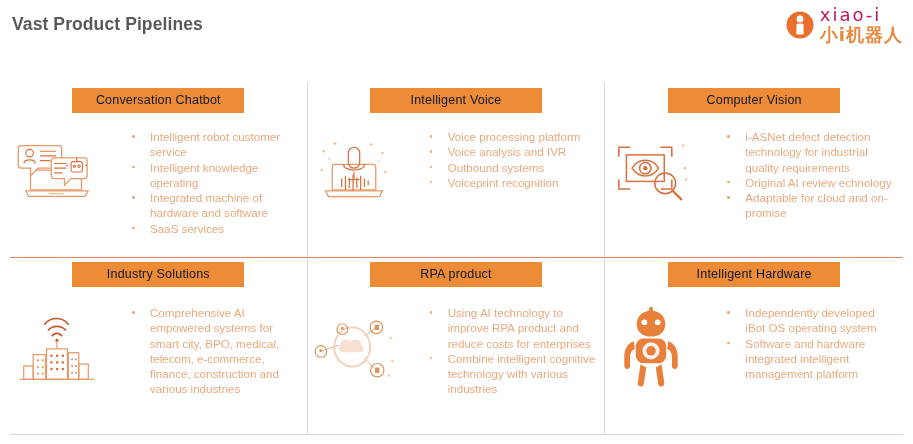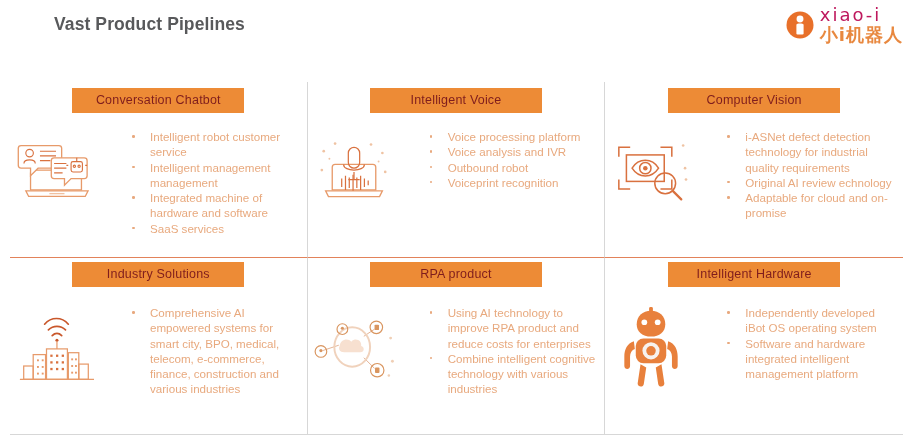--- a/index.html
+++ b/index.html
@@ -22,21 +22,20 @@
 
   
   .page-title {
     position: absolute;
     left: 12px;
     top: 14px;
     font-size: 17.5px;
     font-weight: bold;
     color: #58595b;
     letter-spacing: 0.1px;
-    margin-left: 42px;
   }
   .logo {
     position: absolute;
     right: 10px;
     top: 6px;
     display: flex;
     align-items: center;
     gap: 5px;
   }
   .logo-mark {
@@ -86,21 +85,21 @@
     border-right: 1px solid #d7d7d7;
   }
   .cell.row1 {
     border-bottom: 1px solid #e2825a;
   }
 
   .card-header {
     display: block;
     margin: 6px auto 0 auto;
     background: #ed8b36;
-    color: #7f1d1d;
+    color: #0f172a;
     font-size: 12.5px;
     text-align: center;
     padding: 5px 0 6px 0;
     width: 172px;
     letter-spacing: 0.2px;
   }
 
   .card-body {
     display: flex;
     align-items: flex-start;
@@ -199,21 +198,21 @@
               <rect x="58" y="25" width="12" height="11" rx="2"></rect>
               <circle cx="61.5" cy="30" r="1.2"></circle>
               <circle cx="66.5" cy="30" r="1.2"></circle>
               <path d="M64 21 v4 M55 29 h-2 M73 29 h2"></path>
               <path d="M40 27 h13 M40 32 h13 M40 37 h9"></path>
             </g>
           </svg>
         </div>
         <ul class="bullets">
           <li>Intelligent robot customer service</li>
-          <li>Intelligent management management</li>
+          <li>Intelligent knowledge operating</li>
           <li>Integrated machine of hardware and software</li>
           <li>SaaS services</li>
         </ul>
       </div>
     </div>
 
     <div class="cell row1 col2">
       <div class="card-header">Intelligent Voice</div>
       <div class="card-body">
         <div class="card-icon">
@@ -238,21 +237,21 @@
               <circle cx="8" cy="36" r="1.4"></circle>
                 <circle cx="75" cy="38" r="1.4"></circle>
               <circle cx="16" cy="24" r="1"></circle>
                 <circle cx="68" cy="27" r="1"></circle>
             </g>
           </svg>
         </div>
         <ul class="bullets">
           <li>Voice processing platform</li>
           <li>Voice analysis and IVR</li>
-          <li>Outbound robot</li>
+          <li>Outbound systems</li>
           <li>Voiceprint recognition</li>
         </ul>
       </div>
     </div>
 
     <div class="cell row1 col3">
       <div class="card-header">Computer Vision</div>
       <div class="card-body">
         <div class="card-icon">
           <svg viewBox="0 0 84 74" width="80" height="70">

